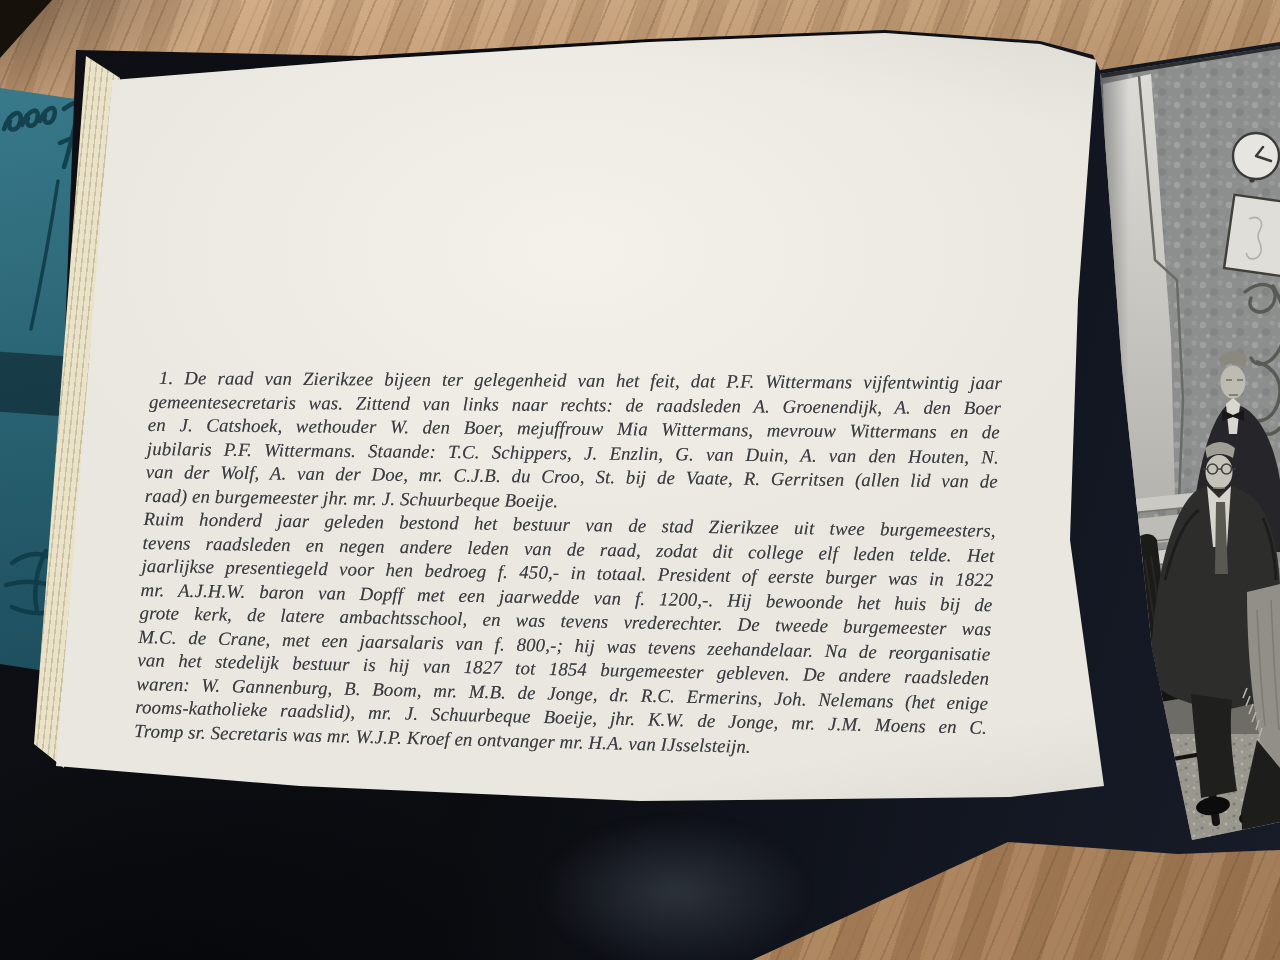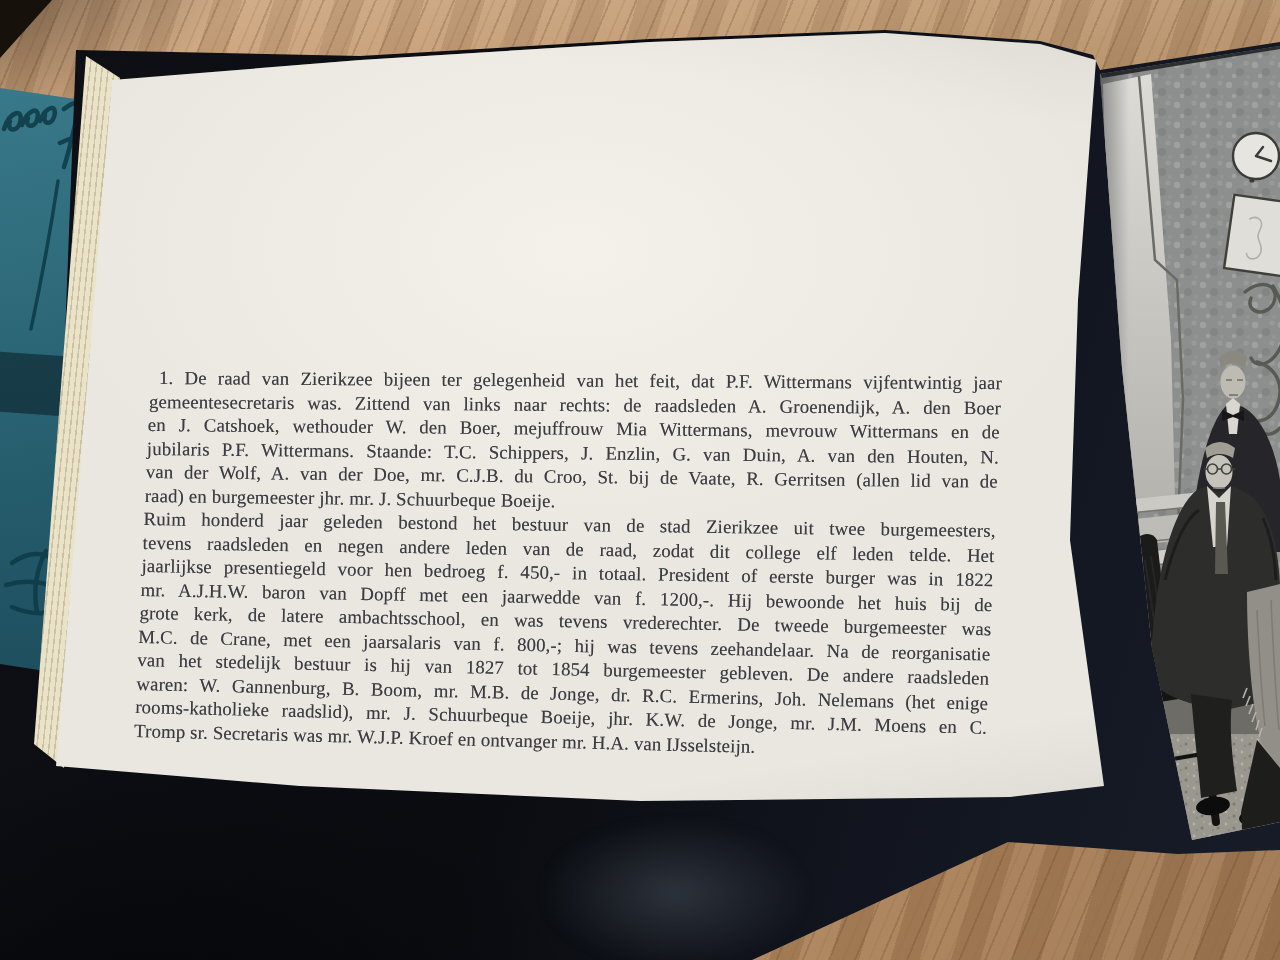--- a/index.html
+++ b/index.html
@@ -1,17 +1,17 @@
 <!DOCTYPE html>
 <html><head>
 <meta charset="utf-8">
 <style>
   html,body{margin:0;padding:0;background:#111;}
   .stage{position:relative;width:1280px;height:960px;overflow:hidden;
-         font-family:"Liberation Serif",serif;}
+         font-family:"Liberation Serif",serif;font-style:italic;}
 
   
   .wood{position:absolute;inset:0;
     background:
       repeating-linear-gradient(113deg,
         rgba(0,0,0,0) 0 9px, rgba(96,62,36,.22) 9px 11px,
         rgba(0,0,0,0) 11px 22px, rgba(140,100,66,.16) 22px 24px),
       repeating-linear-gradient(107deg,
         rgba(255,230,200,.08) 0 30px, rgba(60,38,20,.07) 30px 58px),
       linear-gradient(180deg, rgba(255,236,210,.20) 0, rgba(255,236,210,0) 16%),

